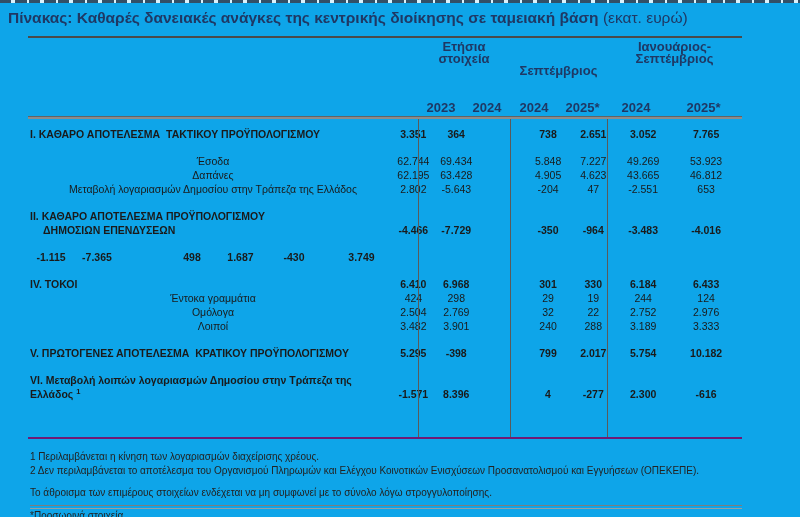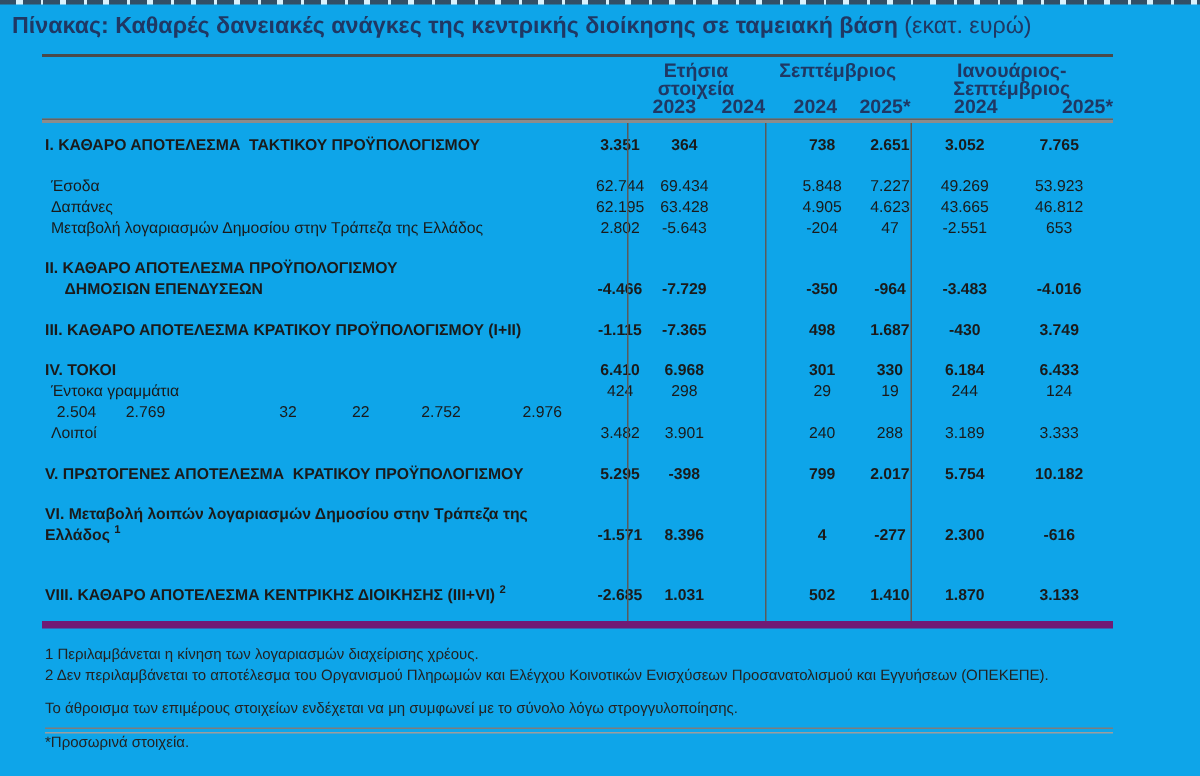--- a/index.html
+++ b/index.html
@@ -20,36 +20,36 @@
   .title .t-unit { font-weight:normal; }
 
   .table-wrap { margin:9px 0 0 28px; width:714px; }
 
   
   .hdr { border-top:2px solid #4a4a4a; padding:3px 0 2px; }
   .hdr-row { display:flex; color:#1f3864; font-weight:bold; font-size:13px; line-height:12px; }
   .hg-spacer, .hy-spacer { width:390px; }
   .hg { text-align:center; }
   .hg.g1 { width:92px; }
-  .hg.g2 { width:97px; }
+  .hg.g2 { width:97px;margin-top:24px; }
   .hg.g3 { width:135px; }
-  .hy { text-align:right; }
+  .hy { text-align:center;margin-top:25px; }
   .hy.v0 { width:46px; } .hy.v1 { width:46px; }
   .hy.v2 { width:48px; } .hy.v3 { width:49px; }
   .hy.v4 { width:58px; } .hy.v5 { width:77px; }
   .hdr-rule { height:3px; background:#8c8c8c; border-top:1px solid #636363; }
 
   
-  .tbody { position:relative; padding:8px 0 10px 0; border-bottom:5px solid #701a75; }
+  .tbody { position:relative; padding:8px 0 10px 0; border-bottom:2px solid #701a75; }
   .vsep { position:absolute; top:0; bottom:0; width:1px; background:#5a5a5a; }
   .vsep.s1 { left:390px; } .vsep.s2 { left:482px; } .vsep.s3 { left:579px; }
   .row { display:flex; align-items:flex-end; font-size:10.5px; line-height:14px; }
   .row.section { font-weight:bold; }
   .c-label { width:390px; padding-left:2px; white-space:pre-wrap; }
-  .row.sub .c-label { padding-left:6px; }
+  .row.sub .c-label { padding-left:6px;text-align:center; }
   .c-label .l2 { padding-left:13px; }
   .c-label sup { font-size:7.5px; line-height:0; }
   .cell { text-align:center; }
   .cell.v0 { width:46px; } .cell.v1 { width:46px; }
   .cell.v2 { width:48px;margin-left:48px; } .cell.v3 { width:49px; }
   .cell.v4 { width:58px; } .cell.v5 { width:77px; }
   .spacer { height:13px; }
 
   
   .foot { margin:11px 0 0 30px; width:712px; font-size:10px; line-height:14px; color:#222; }
@@ -133,21 +133,20 @@
           <div class="c-label">II. ΚΑΘΑΡΟ ΑΠΟΤΕΛΕΣΜΑ ΠΡΟΫΠΟΛΟΓΙΣΜΟΥ<br><span class="l2">ΔΗΜΟΣΙΩΝ ΕΠΕΝΔΥΣΕΩΝ</span></div>
           <div class="cell v0">-4.466</div>
           <div class="cell v1">-7.729</div>
           <div class="cell v2">-350</div>
           <div class="cell v3">-964</div>
           <div class="cell v4">-3.483</div>
           <div class="cell v5">-4.016</div>
         </div>
         <div class="spacer"></div>
         <div class="row section">
-          <div class="c-label">III. ΚΑΘΑΡΟ ΑΠΟΤΕΛΕΣΜΑ ΚΡΑΤΙΚΟΥ ΠΡΟΫΠΟΛΟΓΙΣΜΟΥ (I+II)</div>
           <div class="cell v0">-1.115</div>
           <div class="cell v1">-7.365</div>
           <div class="cell v2">498</div>
           <div class="cell v3">1.687</div>
           <div class="cell v4">-430</div>
           <div class="cell v5">3.749</div>
         </div>
         <div class="spacer"></div>
         <div class="row section">
           <div class="c-label">IV. ΤΟΚΟΙ</div>
@@ -161,20 +160,21 @@
         <div class="row sub">
           <div class="c-label">Έντοκα γραμμάτια</div>
           <div class="cell v0">424</div>
           <div class="cell v1">298</div>
           <div class="cell v2">29</div>
           <div class="cell v3">19</div>
           <div class="cell v4">244</div>
           <div class="cell v5">124</div>
         </div>
         <div class="row sub">
+          <div class="c-label">Ομόλογα</div>
           <div class="cell v0">2.504</div>
           <div class="cell v1">2.769</div>
           <div class="cell v2">32</div>
           <div class="cell v3">22</div>
           <div class="cell v4">2.752</div>
           <div class="cell v5">2.976</div>
         </div>
         <div class="row sub">
           <div class="c-label">Λοιποί</div>
           <div class="cell v0">3.482</div>
@@ -199,29 +199,20 @@
           <div class="c-label">VI. Μεταβολή λοιπών λογαριασμών Δημοσίου στην Τράπεζα της Ελλάδος <sup>1</sup></div>
           <div class="cell v0">-1.571</div>
           <div class="cell v1">8.396</div>
           <div class="cell v2">4</div>
           <div class="cell v3">-277</div>
           <div class="cell v4">2.300</div>
           <div class="cell v5">-616</div>
         </div>
         <div class="spacer"></div>
         <div class="spacer"></div>
-        <div class="row section">
-          <div class="c-label">VIII. ΚΑΘΑΡΟ ΑΠΟΤΕΛΕΣΜΑ ΚΕΝΤΡΙΚΗΣ ΔΙΟΙΚΗΣΗΣ (III+VI) <sup>2</sup></div>
-          <div class="cell v0">-2.685</div>
-          <div class="cell v1">1.031</div>
-          <div class="cell v2">502</div>
-          <div class="cell v3">1.410</div>
-          <div class="cell v4">1.870</div>
-          <div class="cell v5">3.133</div>
-        </div>
       </div>
   </div>
 
   <div class="foot">
     <div class="fn">1 Περιλαμβάνεται η κίνηση των λογαριασμών διαχείρισης χρέους.</div>
     <div class="fn">2 Δεν περιλαμβάνεται το αποτέλεσμα του Οργανισμού Πληρωμών και Ελέγχου Κοινοτικών Ενισχύσεων Προσανατολισμού και Εγγυήσεων (ΟΠΕΚΕΠΕ).</div>
     <div class="fn fn-rounding">Το άθροισμα των επιμέρους στοιχείων ενδέχεται να μη συμφωνεί με το σύνολο λόγω στρογγυλοποίησης.</div>
     <div class="fn-rule"></div>
     <div class="fn fn-small">*Προσωρινά στοιχεία.</div>
   </div>

